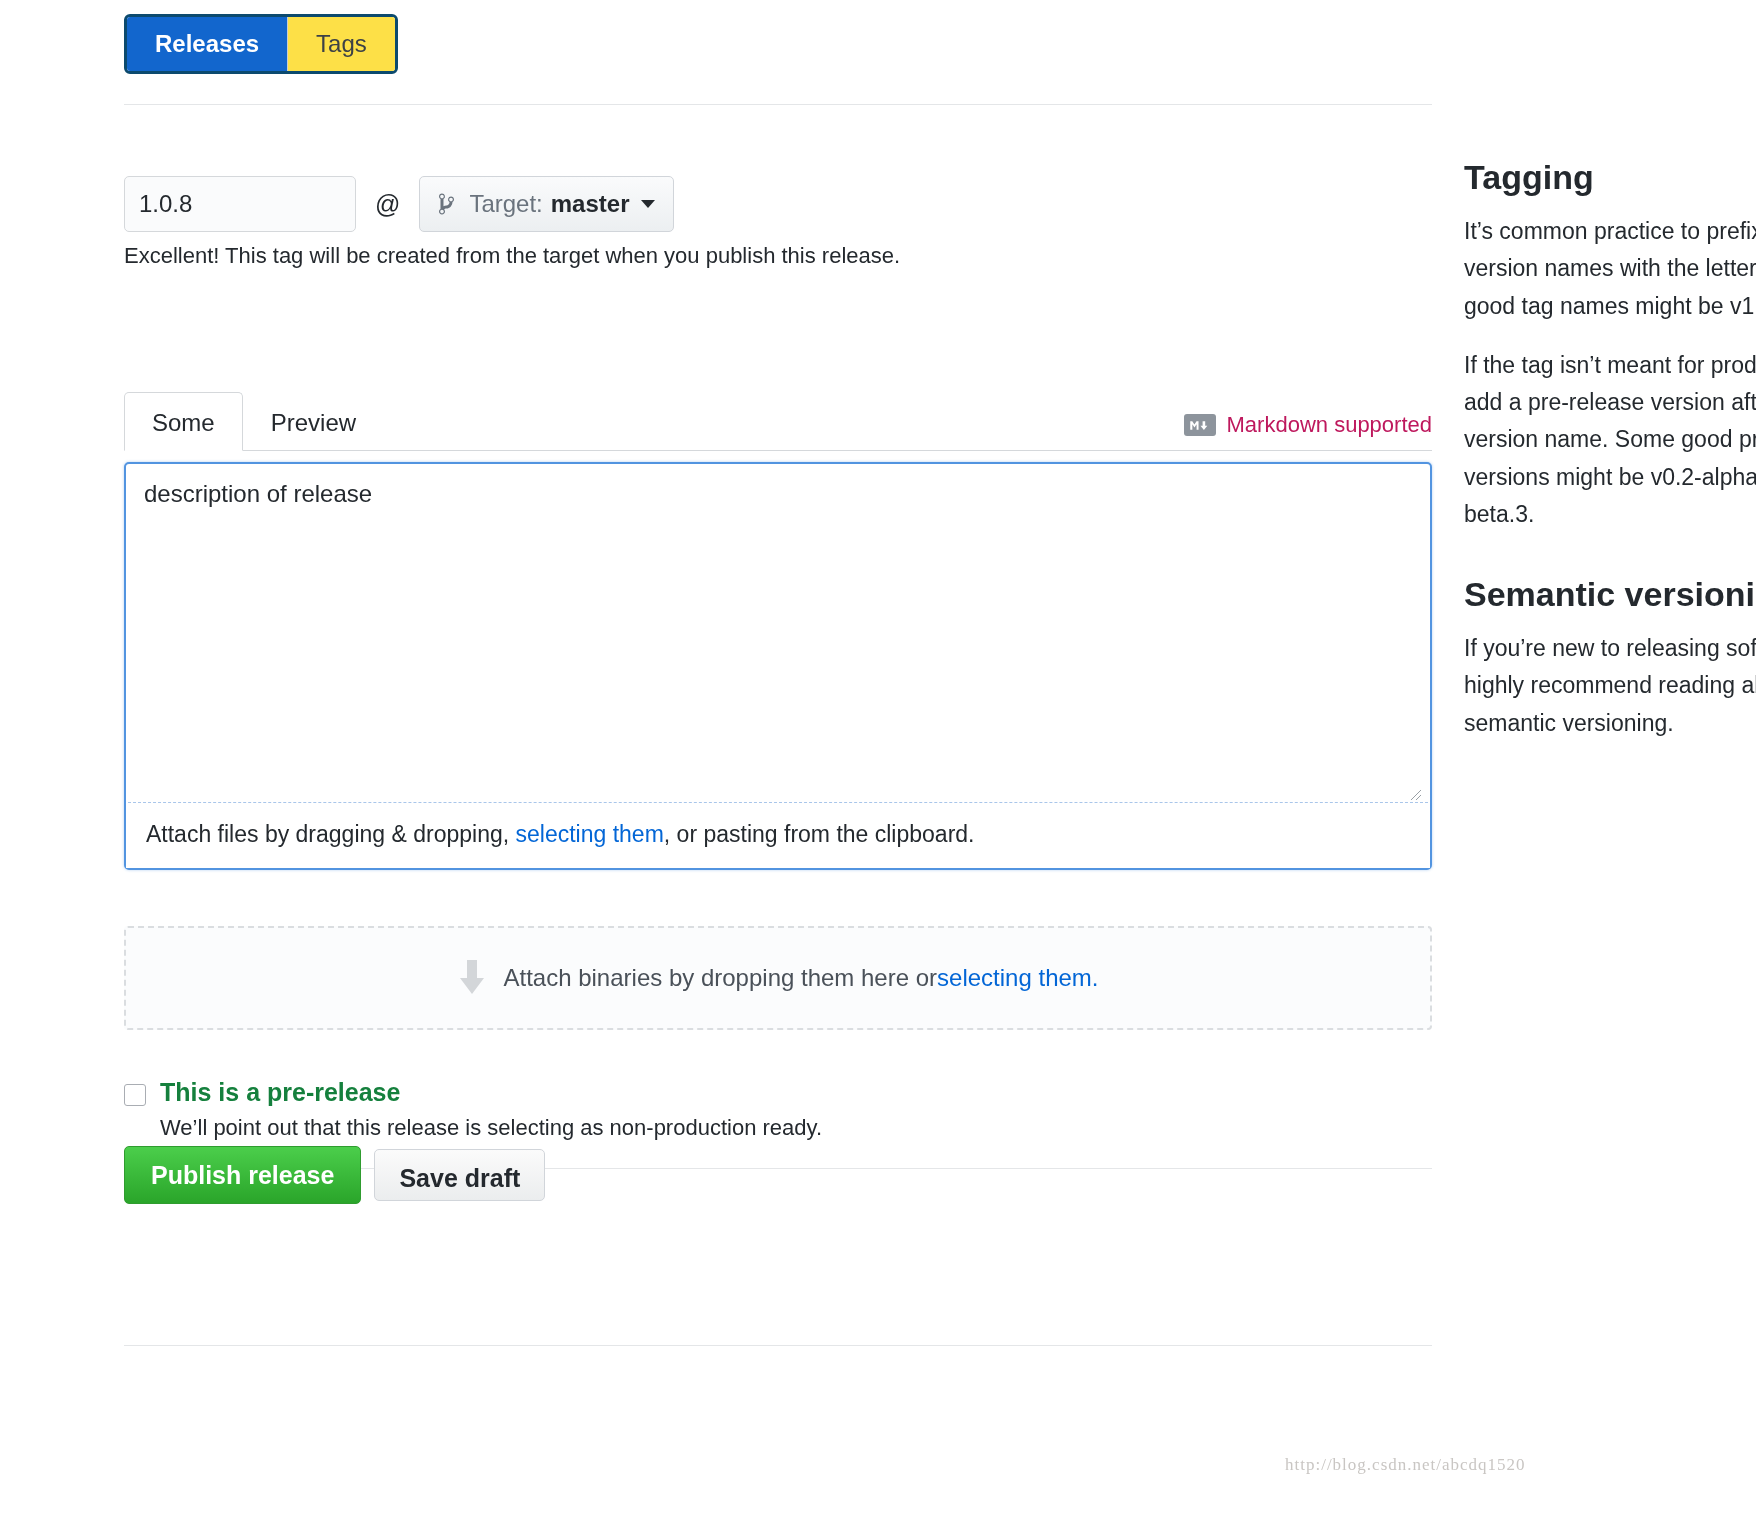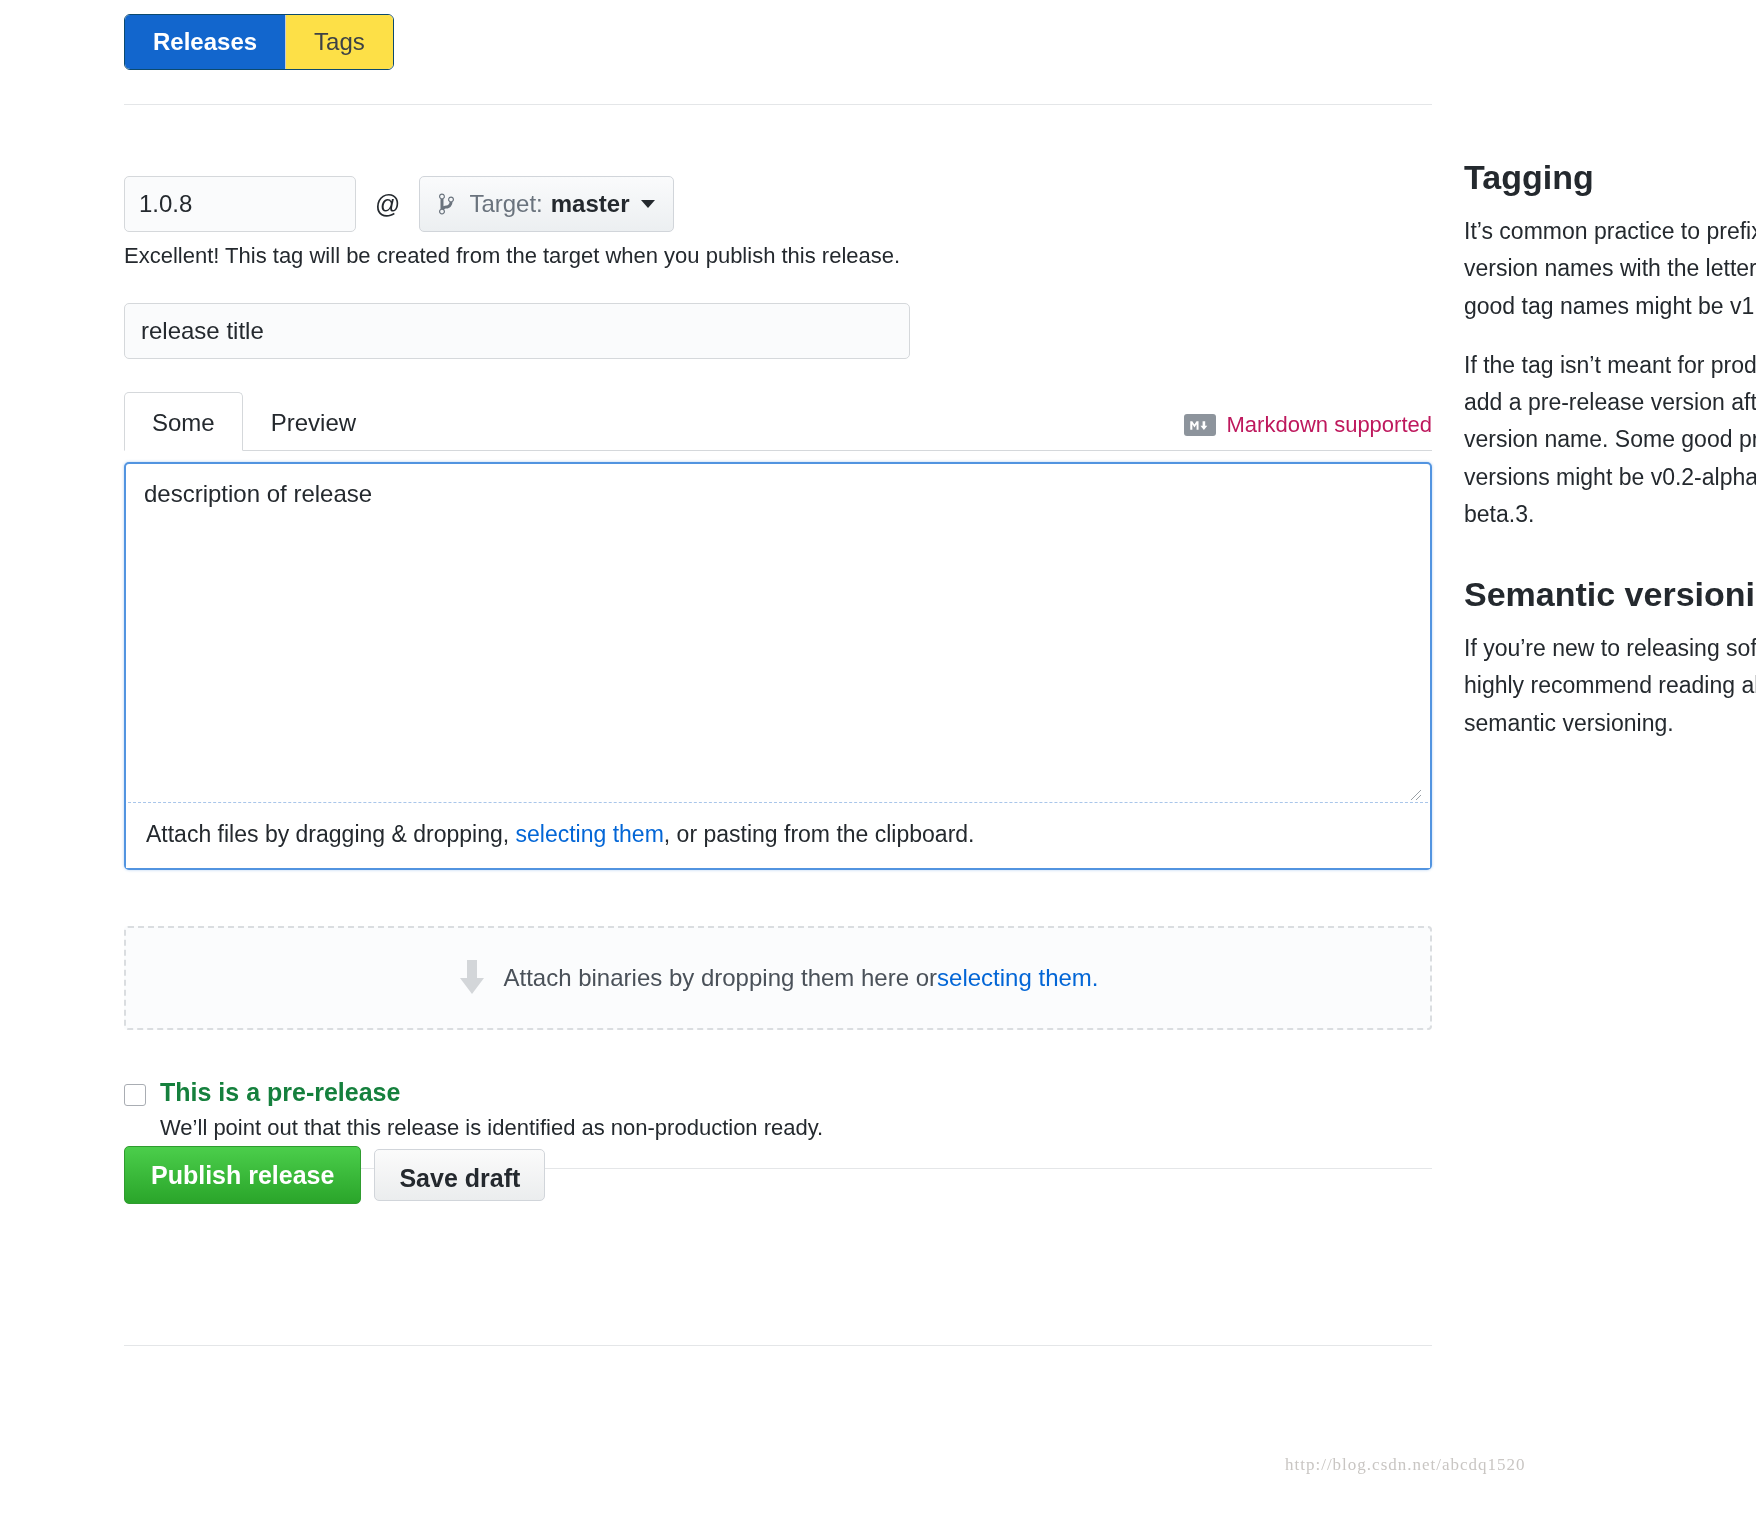--- a/index.html
+++ b/index.html
@@ -31,21 +31,21 @@
     top: 0;
     width: 1308px;
   }
 
   
   .seg-group {
     display: inline-flex;
     margin-top: 14px;
     border-radius: 6px;
     overflow: hidden;
-    border: 1px solid #0c4a6e;
+    border: 3px solid #0c4a6e;
     background: #fff;
     align-items: center;
   }
   .seg-btn {
     padding: 14px 28px;
     font-size: 24px;
     font-weight: bold;
     line-height: 1.1;
     color: #3c4146;
     background: #fde047;
@@ -391,21 +391,20 @@
         </svg>
       </span>
       <span class="target-label">Target:</span>
       <span class="target-value">master</span>
       <span class="caret"></span>
     </div>
   </div>
 
   <div class="tag-help">Excellent! This tag will be created from the target when you publish this release.</div>
 
-  <input class="title-input" type="text" placeholder="release title" style="">
 
   <div class="editor-wrap">
     <div class="tabbar">
       <div class="tab active">Some</div>
       <div class="tab">Preview</div>
       <div class="md-note">
         <span class="md-badge">
           <svg width="26" height="17" viewBox="0 0 16 10" aria-hidden="true">
             <rect x="0.5" y="0.5" width="15" height="9" rx="1.5" fill="#8d949c" stroke="#8d949c"></rect>
             <path fill="#ffffff" d="M2 7.6V2.4h1.25l1.3 2 1.3-2H7.1v5.2H5.9V4.3L4.6 6.25 3.3 4.3v3.3zM10.4
@@ -439,21 +438,21 @@
     </span>
     <span>Attach binaries by dropping them here or </span>
       <a class="link">selecting them.</a>
   </div>
 
   <div class="prerelease">
     <div class="pr-row">
       <input class="pr-check" type="checkbox" style="">
       <span class="pr-label">This is a pre-release</span>
     </div>
-    <div class="pr-sub">We’ll point out that this release is identified as non-production ready.</div>
+    <div class="pr-sub">We’ll point out that this release is selecting as non-production ready.</div>
   </div>
 
   <div class="hr-bottom"></div>
 
   <div class="actions">
     <button class="btn-publish">Publish release</button>
     <button class="btn-draft">Save draft</button>
   </div>
 
   <div class="hr-footer"></div>

